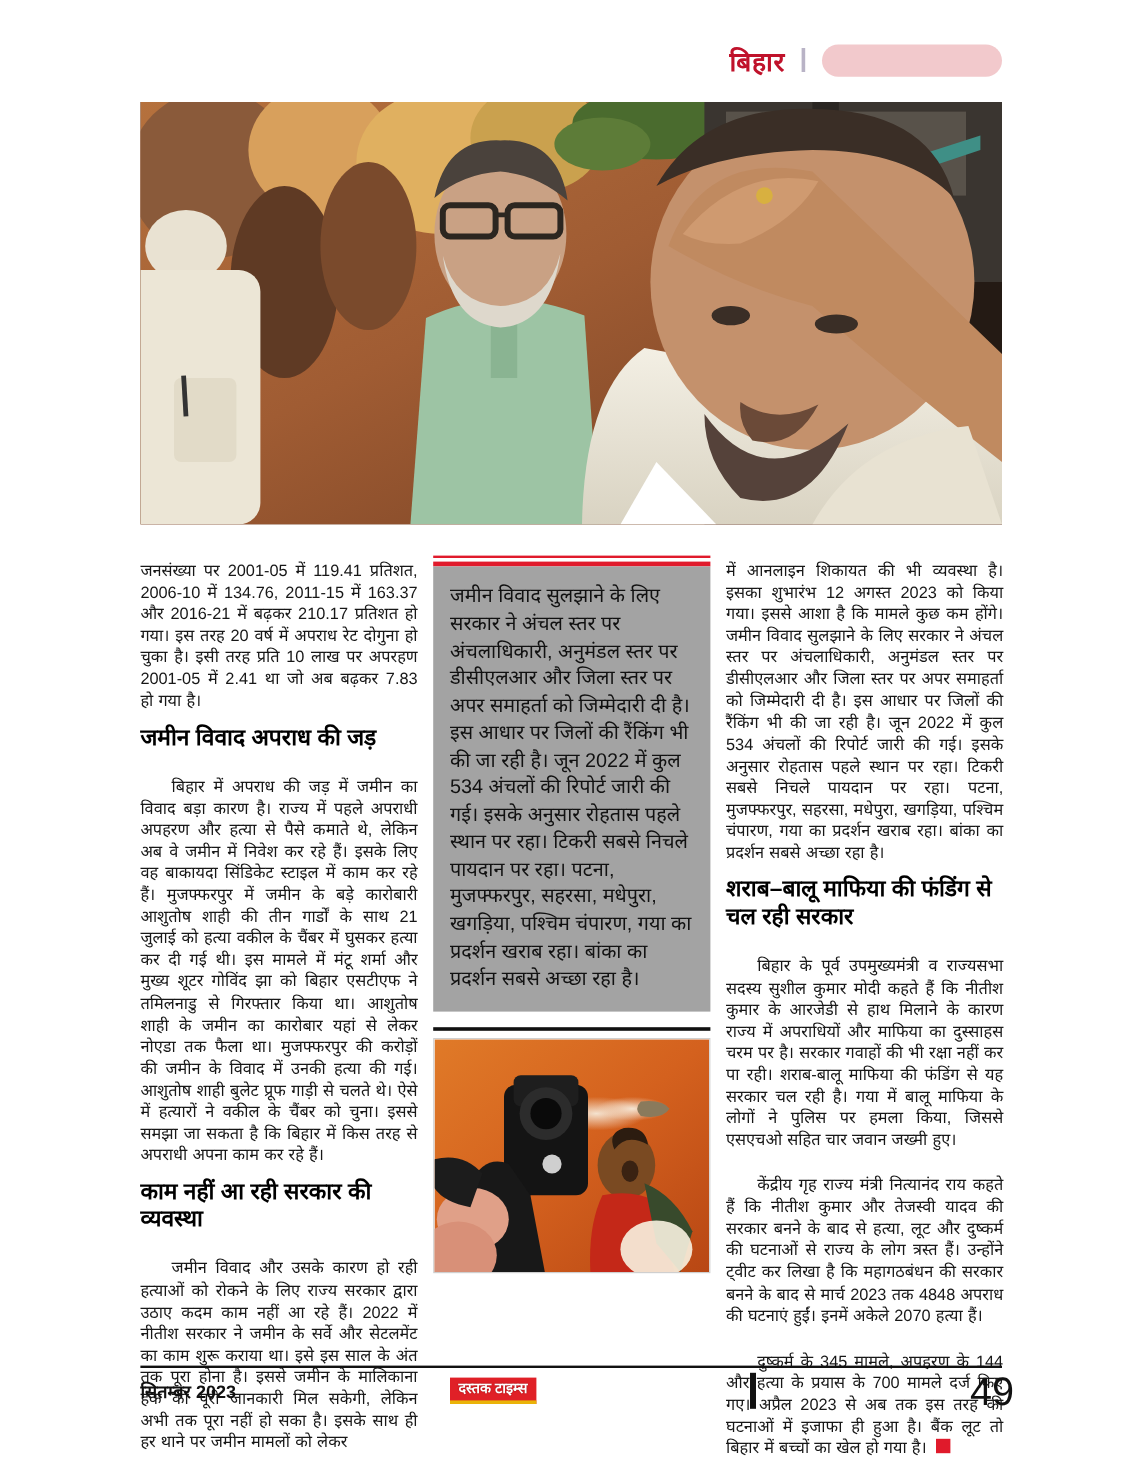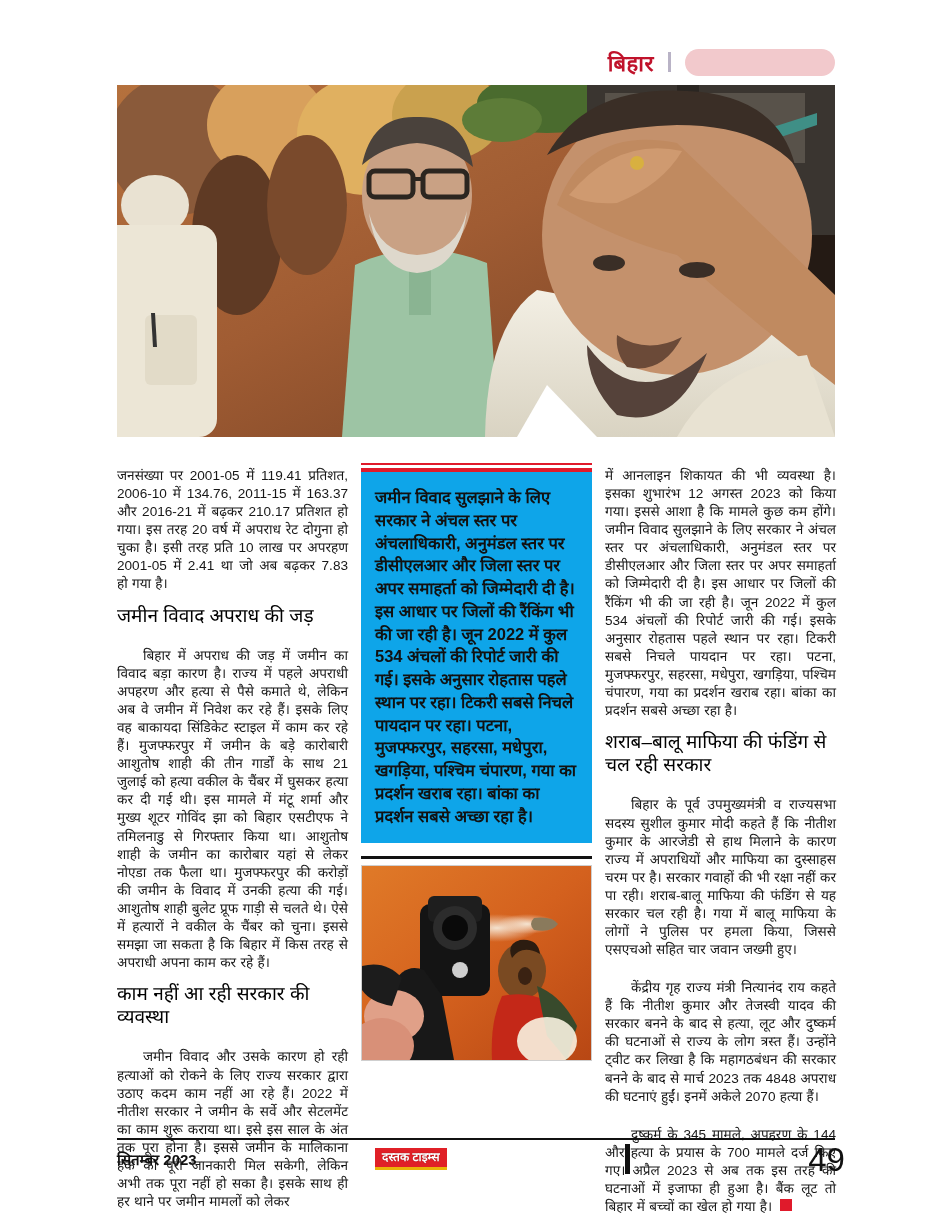--- a/index.html
+++ b/index.html
@@ -4,21 +4,21 @@
 <style>
   * { margin:0; padding:0; box-sizing:border-box; }
   html,body { background:#ffffff; }
   body { font-family:"Liberation Sans","DejaVu Sans",sans-serif; color:#151515; }
   .page {
     position:relative; width:945px; height:1223px; background:#ffffff;
     margin:0 auto; overflow:hidden;
   }
   
   .header-row {
-    position:absolute; top:46px; left:117px; width:718px; height:32px;
+    position:absolute; top:34px; left:117px; width:718px; height:32px;
     display:flex; align-items:center; justify-content:flex-end; gap:14px;
   }
   .section-label {
     font-size:22px; font-weight:bold; color:#c0122b; letter-spacing:0.5px;
   }
   .header-sep { width:3px; height:20px; background:#b9b3c6; }
   .header-pill { width:150px; height:27px; border-radius:14px; background:#f2c9cc; }
 
   
   .main-photo {
@@ -33,28 +33,28 @@
     display:flex; gap:13px;
   }
   .col { width:231px; flex:0 0 231px; }
   .body-text {
     font-size:13.6px; line-height:1.33; text-align:justify; color:#171717;
     word-spacing:0.5px;
     margin-top:20px;
   }
   .body-text.indent { text-indent:26px; }
   .col-heading {
-    font-size:19px; font-weight:normal; line-height:1.22; color:#000;
+    font-size:19px; font-weight:bold; line-height:1.22; color:#000;
     margin:10px 0 7px 0;
   }
   
   .pull-rule { margin-top:16px; height:9px; border-top:2px solid #e01a2b; border-bottom:4px solid #e01a2b; }
   .pullquote {
-    background:#0ea5e9; padding:14px 12px 16px 14px;
-    font-size:16.5px; font-weight:bold; line-height:1.38; color:#111;
+    background:#a3a3a3; padding:14px 12px 16px 14px;
+    font-size:16.5px; font-weight:normal; line-height:1.38; color:#111;
   }
   .col2-rule { height:3px; background:#111; margin:13px 0 6px 0; }
   .gun-photo { width:100%; height:196px; border:1px solid #cfcfcf; overflow:hidden; }
   .gun-photo svg { display:block; width:100%; height:100%; }
   .endmark {
     display:inline-block; width:12px; height:12px; background:#e01a2b;
     margin-left:8px; vertical-align:baseline;
   }
 
   

